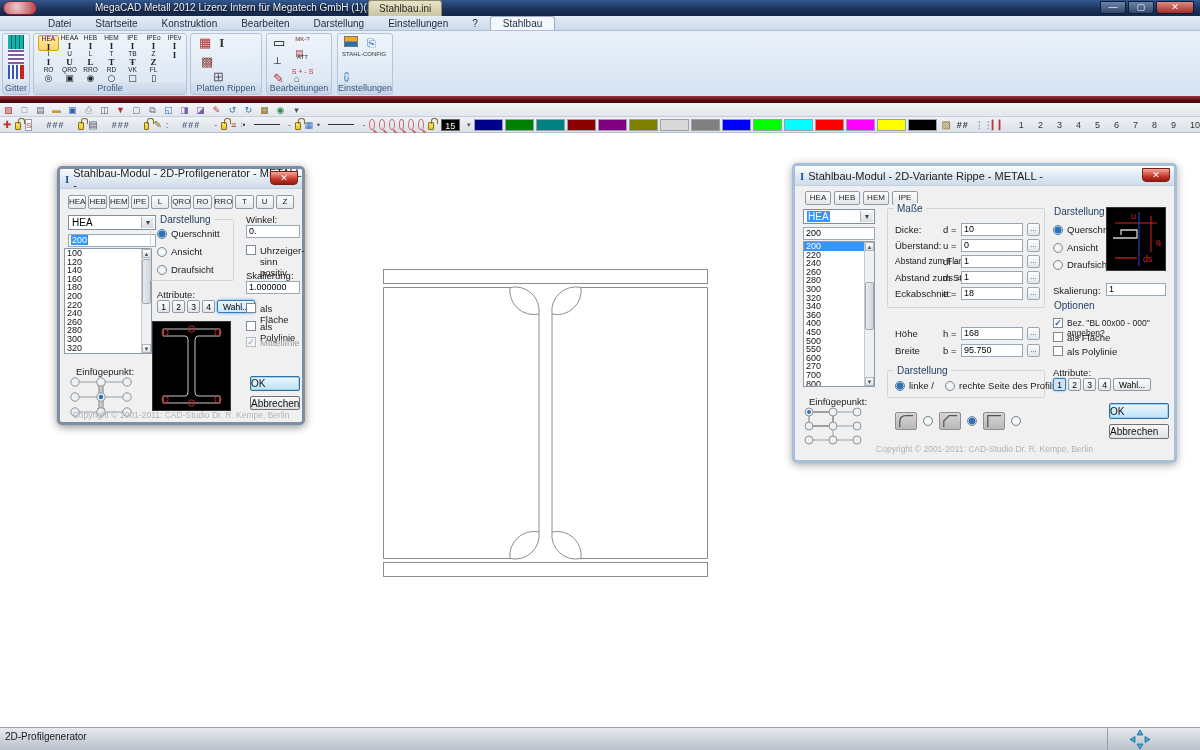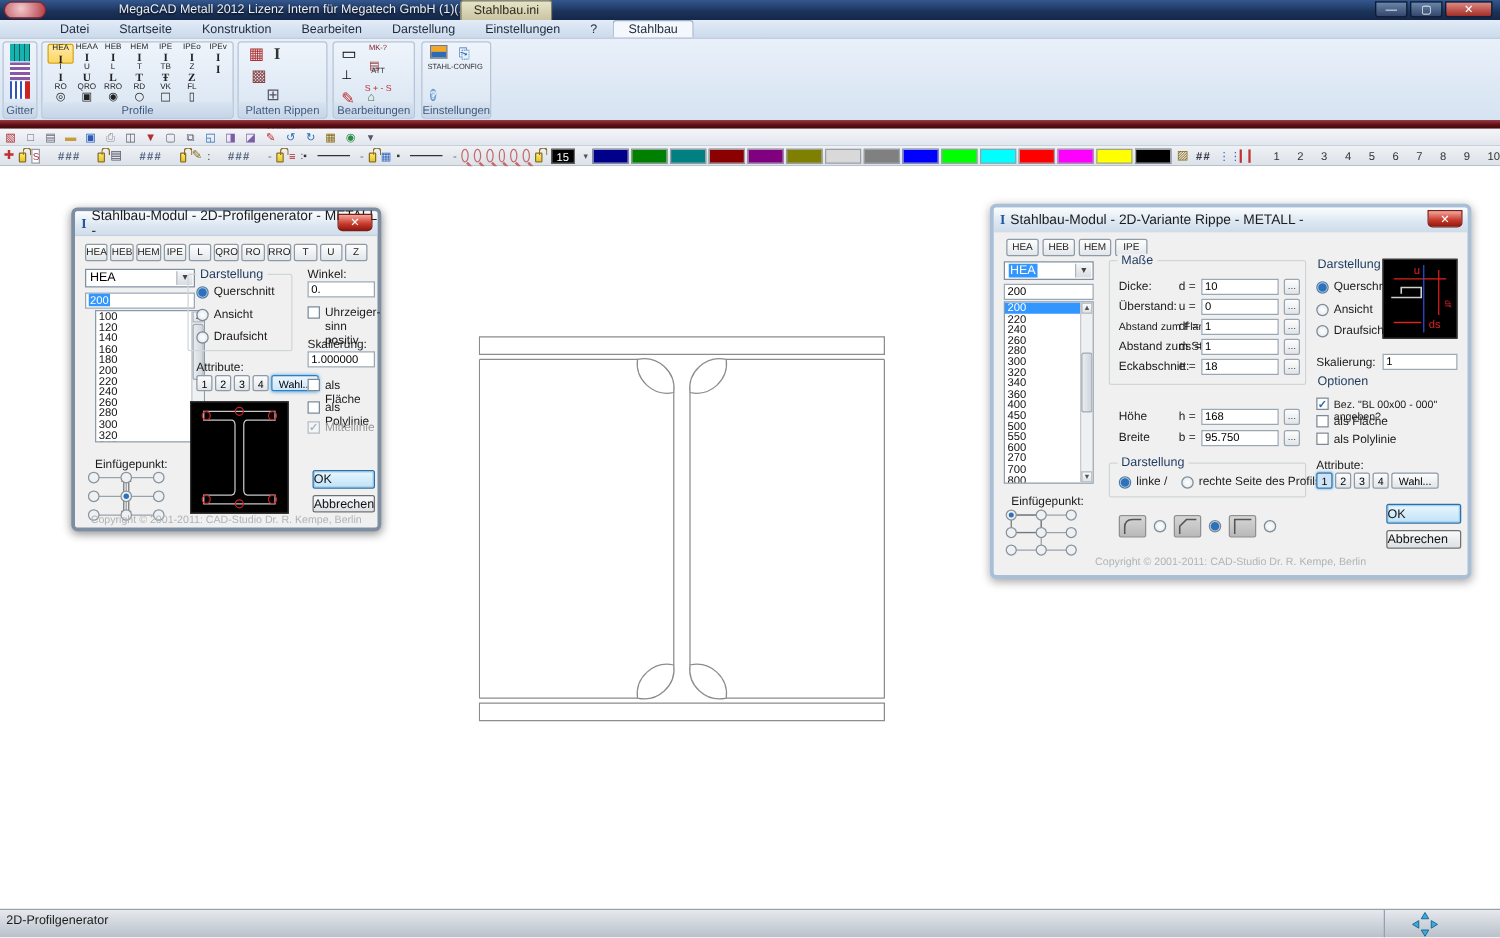--- a/index.html
+++ b/index.html
@@ -420,21 +420,21 @@
           <div class="mini-btn fx" style="flex: 1 1 0%;">U</div>
           <div class="mini-btn fx" style="flex: 1 1 0%;">Z</div>
         </div>
 
       <div class="cselect" style="left:8px;top:46px;width:88px;">
         <span>HEA</span><span class="arr">▼</span>
       </div>
       <div class="field" style="left:8px;top:65px;width:88px;">
         <span class="hl">200</span>
       </div>
-      <div class="listbox" style="left:16px;top:79px;width:88px;height:106px;">
+      <div class="listbox" style="left:4px;top:79px;width:88px;height:106px;">
         <div style="margin-right:10px;">
             <div class="li">100</div>
             <div class="li">120</div>
             <div class="li">140</div>
             <div class="li">160</div>
             <div class="li">180</div>
             <div class="li">200</div>
             <div class="li">220</div>
             <div class="li">240</div>
             <div class="li">260</div>

